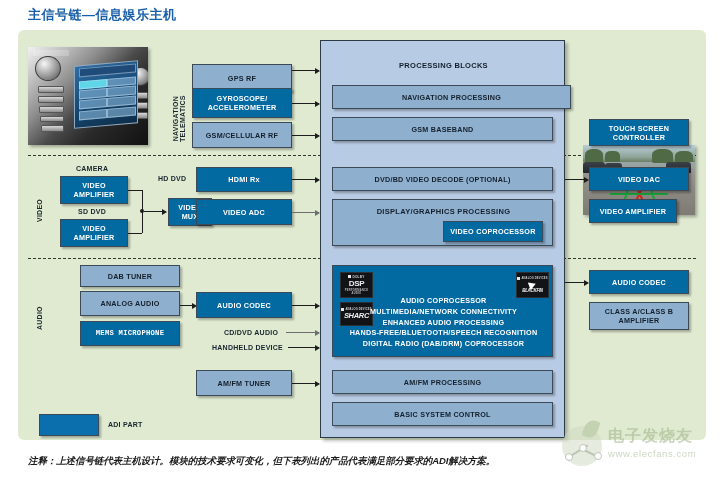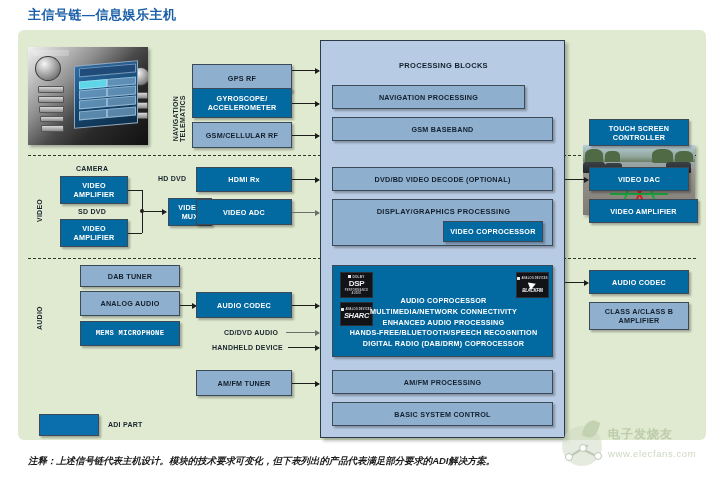--- a/index.html
+++ b/index.html
@@ -170,21 +170,21 @@
     background:#cfd9c2;
   }
   .wm-node{position:absolute;width:6px;height:6px;border-radius:50%;
     background:#ffffff;border:1.5px solid #7d8c6b;}
   .wm-link{position:absolute;height:1.6px;background:#7d8c6b;transform-origin:left center;}
   .wm-leaf{
     position:absolute;left:28px;top:8px;width:14px;height:18px;
     background:#a9bb92;border-radius:60% 10% 55% 15%;transform:rotate(18deg);
   }
   .wm-cn{
-    position:absolute;left:52px;top:14px;font-size:12px;font-weight:bold;
+    position:absolute;left:52px;top:14px;font-size:16px;font-weight:bold;
     color:#9aae82;font-family:"DejaVu Sans",sans-serif;letter-spacing:1px;
   }
   .wm-url{
     position:absolute;left:52px;top:36px;font-size:9.5px;
     color:#9aae82;letter-spacing:.6px;
   }
 </style>
 </head>
 <body>
 
@@ -289,21 +289,21 @@
   <div class="lbl" style="left:212px;top:344px;">HANDHELD DEVICE</div>
   <div class="arrow" style="left:288px;top:347px;width:31px;"></div>
 
   <div class="box light" style="left:196px;top:370px;width:96px;height:26px;">AM/FM TUNER</div>
   <div class="arrow" style="left:292px;top:383px;width:27px;"></div>
 
   <div class="box container" style="left:320px;top:40px;width:245px;height:398px;">
     <div class="hdr" style="left:0;top:20px;width:245px;">PROCESSING BLOCKS</div>
   </div>
 
-  <div class="box light" style="left:332px;top:85px;width:193px;height:24px;">NAVIGATION PROCESSING</div>
+  <div class="box light" style="left:332px;top:85px;width:239px;height:24px;">NAVIGATION PROCESSING</div>
   <div class="box light" style="left:332px;top:117px;width:221px;height:24px;">GSM BASEBAND</div>
 
   <div class="box light" style="left:332px;top:167px;width:221px;height:24px;">DVD/BD VIDEO DECODE (OPTIONAL)</div>
 
   <div class="box light" style="left:332px;top:199px;width:221px;height:47px;display:block;">
     <div class="hdr" style="left:0;top:7px;width:221px;">DISPLAY/GRAPHICS PROCESSING</div>
     <div class="box dark" style="left:110px;top:21px;width:100px;height:21px;">VIDEO COPROCESSOR</div>
   </div>
 
   <div class="box dark" style="left:332px;top:265px;width:221px;height:92px;display:block;">
@@ -368,21 +368,21 @@
   </div>
 
   <div class="box dark" style="left:589px;top:119px;width:100px;height:27px;flex-direction:column;text-align:right;">
     <span>TOUCH SCREEN</span>
     <span>CONTROLLER</span>
   </div>
 
   <div class="box dark" style="left:589px;top:167px;width:100px;height:24px;">VIDEO DAC</div>
   <div class="arrow" style="left:565px;top:179px;width:23px;"></div>
 
-  <div class="box dark" style="left:589px;top:199px;width:109px;height:24px;">VIDEO AMPLIFIER</div>
+  <div class="box dark" style="left:589px;top:199px;width:88px;height:24px;">VIDEO AMPLIFIER</div>
 
   <div class="box dark" style="left:589px;top:270px;width:100px;height:24px;">AUDIO CODEC</div>
   <div class="arrow" style="left:565px;top:282px;width:23px;"></div>
 
   <div class="box light" style="left:589px;top:302px;width:100px;height:28px;flex-direction:column;">
     <span>CLASS A/CLASS B</span>
     <span>AMPLIFIER</span>
   </div>
 
 

